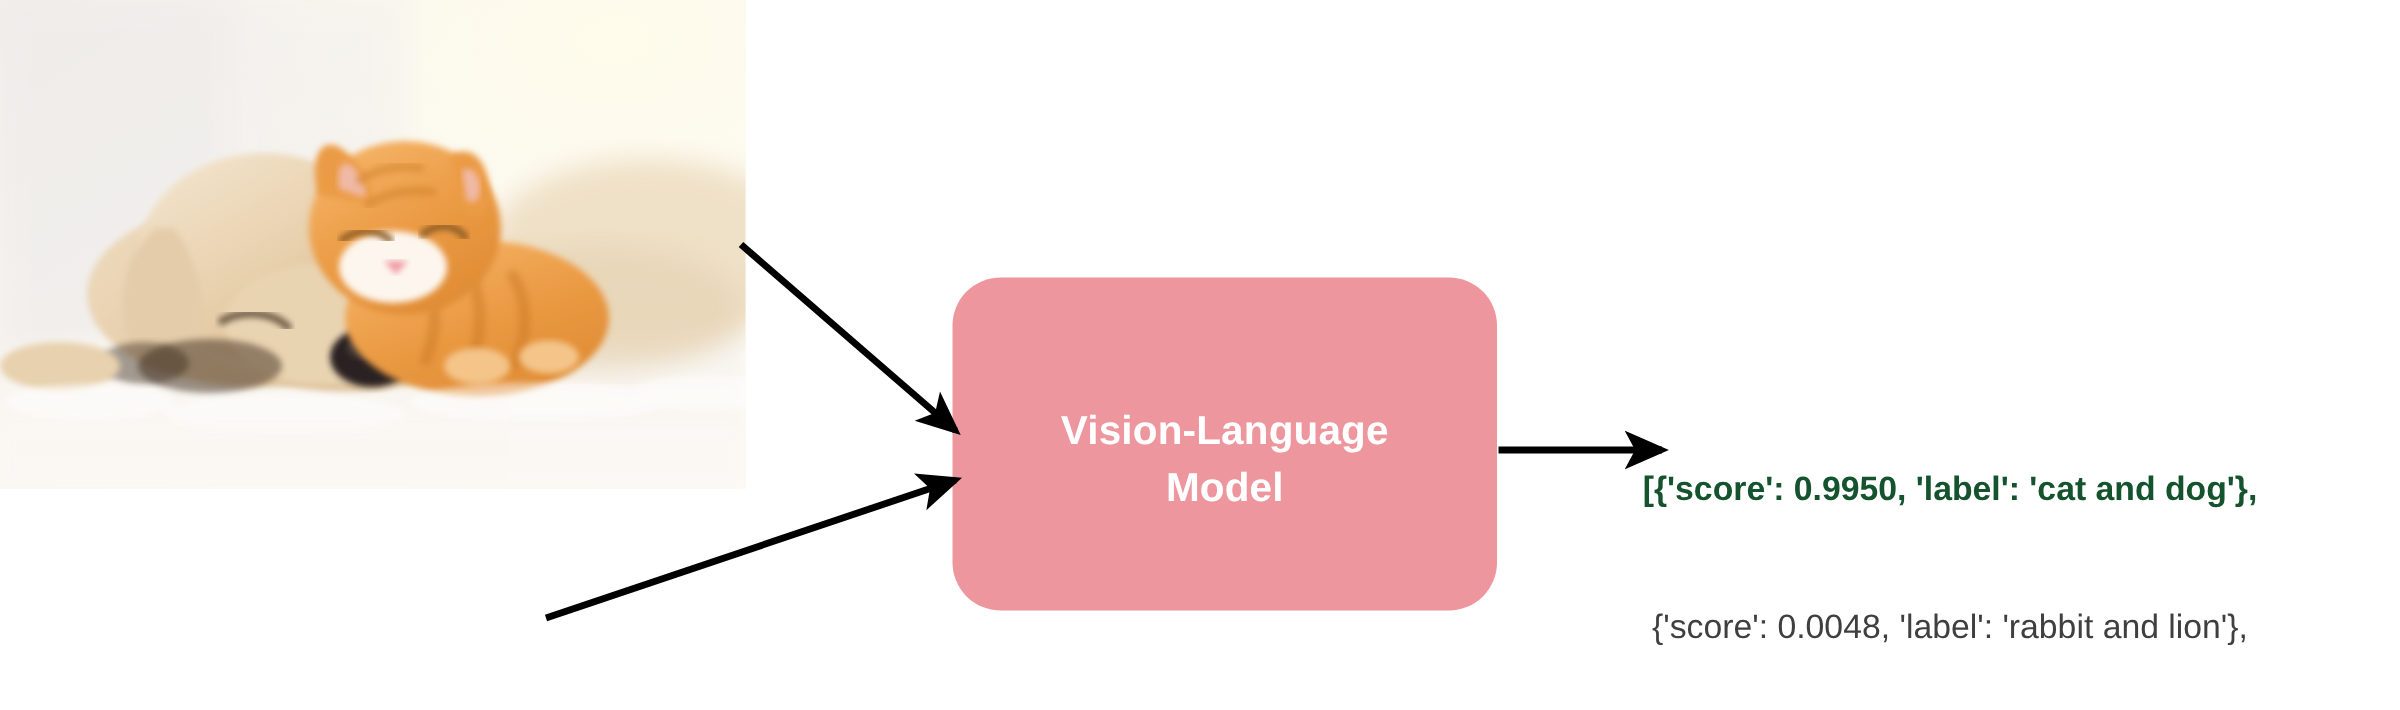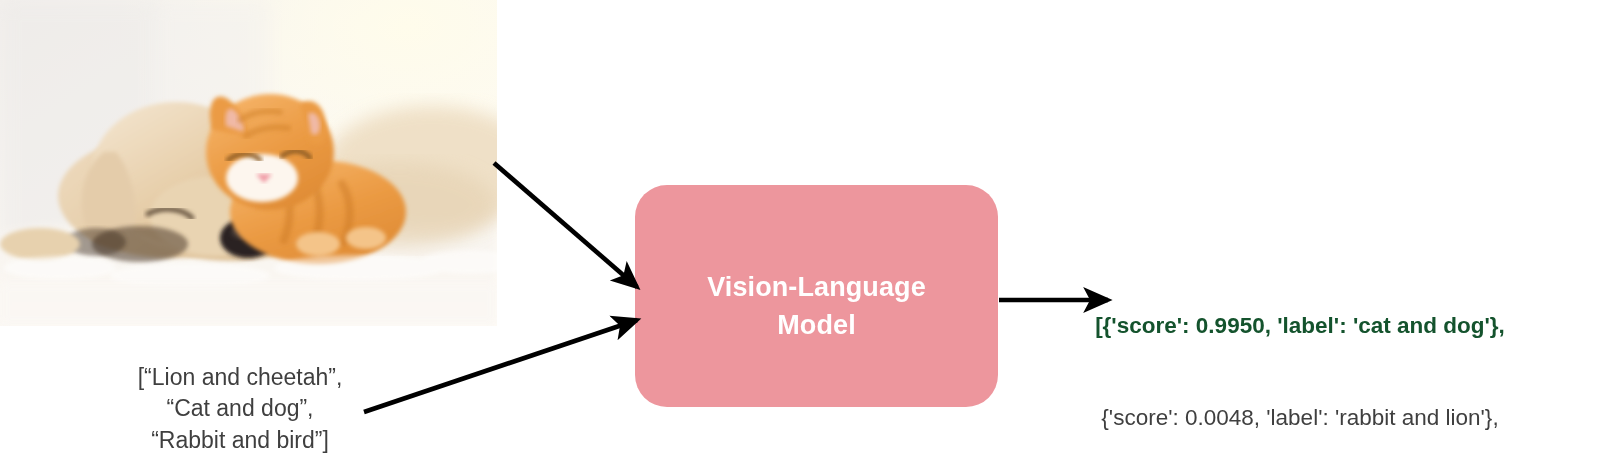--- a/index.html
+++ b/index.html
@@ -195,23 +195,20 @@
       <g opacity="0.5" filter="url(#soft)">
         <ellipse cx="60" cy="268" rx="56" ry="12" fill="#ffffff"></ellipse>
         <ellipse cx="190" cy="276" rx="80" ry="13" fill="#ffffff"></ellipse>
         <ellipse cx="360" cy="268" rx="86" ry="13" fill="#ffffff"></ellipse>
         <ellipse cx="470" cy="262" rx="50" ry="12" fill="#ffffff"></ellipse>
       </g>
       <rect x="0" y="282" width="497" height="44" fill="#fbf8f4" filter="url(#softer)" opacity="0.85"></rect>
     </svg>
   </div>
 
-  <div class="text-block" id="prompt-list">[“Lion and cheetah”,
-“Cat and dog”,
-“Rabbit and bird”]</div>
 
   <div id="model-box" style="background: rgb(237, 150, 157);">
     <div id="model-box-label" style="color: rgb(255, 255, 255); margin-top: 20px;">Vision-Language
 Model</div>
   </div>
 
   <div class="text-block" id="output-list" style="color: rgb(63, 63, 63);">
     <div class="line-top">[{'score': 0.9950, 'label': 'cat and dog'},</div>
     <div>{'score': 0.0048, 'label': 'rabbit and lion'},</div>
     

